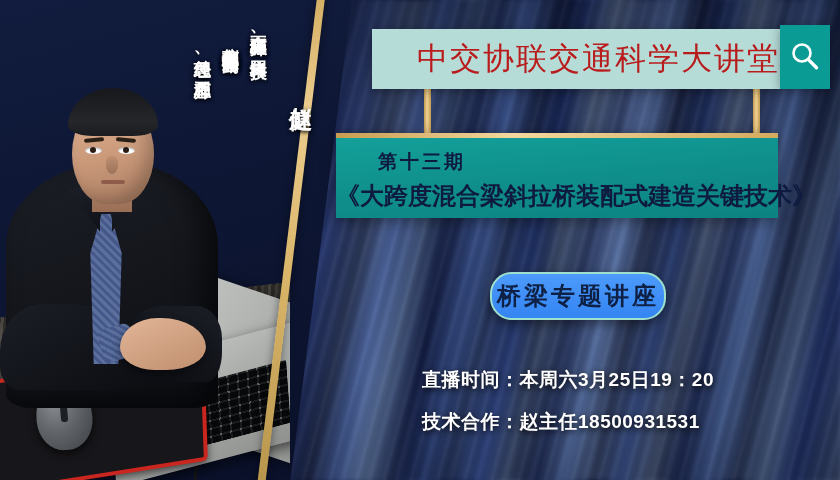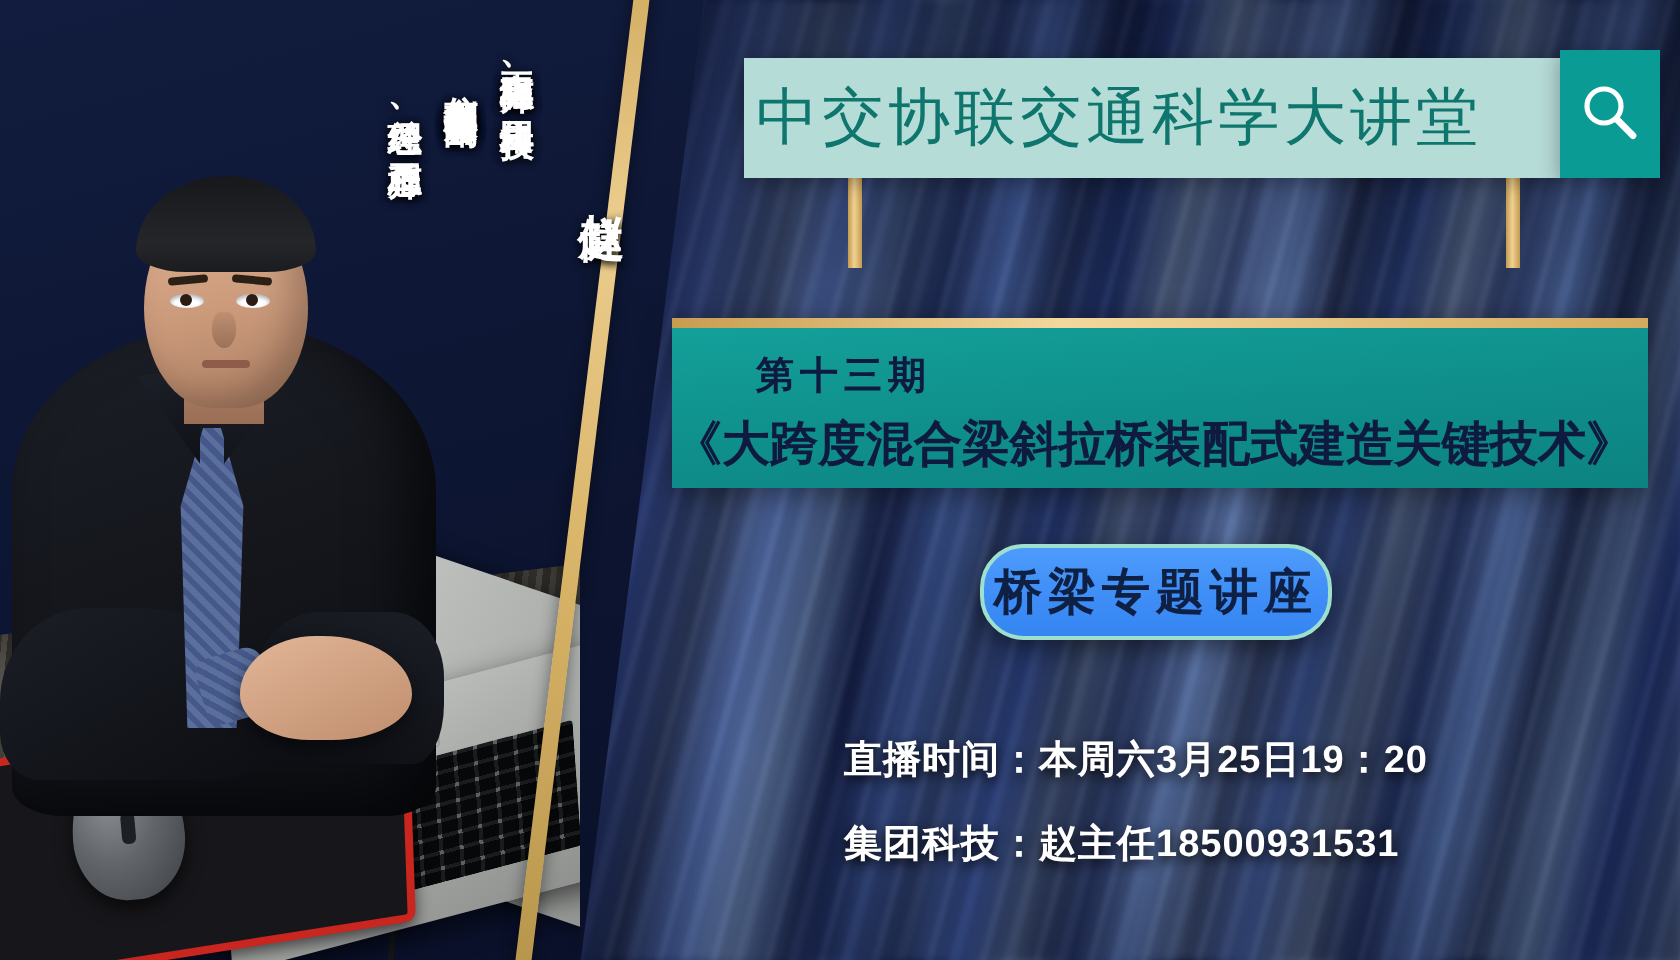--- a/index.html
+++ b/index.html
@@ -309,22 +309,22 @@
     position: absolute;
     left: 372px; top: 29px;
     width: 408px; height: 60px;
     background: #b6dcd8;
     display: flex;
     align-items: center;
     box-shadow: 0 2px 10px rgba(0,0,0,.35);
   }
   .title-text {
     flex: 1;
-    text-align: left;
-    color: #0f766e;
+    text-align: right;
+    color: #b91c1c;
     font-size: 31px;
     font-weight: 500;
     letter-spacing: 2px;
     padding-left: 6px;
     white-space: nowrap;
   }
   .search-box {
     position: absolute;
     left: 780px; top: 25px;
     width: 50px; height: 64px;
@@ -341,28 +341,27 @@
     background: linear-gradient(90deg, #c49a4e, #f0d294 45%, #c49a4e);
     top: 88px;
   }
   .connector.c1 { left: 424px; }
   .connector.c2 { left: 753px; }
 
   
   .sub-panel {
     position: absolute;
     left: 336px; top: 133px;
-    width: 488px; height: 85px;
+    width: 442px; height: 85px;
     background: linear-gradient(175deg, #14a09a 0%, #0f8f8c 50%, #0c8381 100%);
     border-top: 5px solid;
     border-image: linear-gradient(90deg, #c79c4f, #f3d79c 40%, #d3ab5e) 1;
     box-shadow: 0 3px 14px rgba(0,0,0,.4);
     padding-top: 2px;
     box-sizing: border-box;
-    margin-top: 26px;
   }
   .sub-l1 {
     color: #0e1a3f;
     font-size: 19px;
     font-weight: bold;
     letter-spacing: 3px;
     padding-left: 42px;
     padding-top: 9px;
   }
   .sub-l2 {
@@ -486,15 +485,15 @@
   <div class="sub-panel">
     <div class="sub-l1">第十三期</div>
     <div class="sub-l2">《大跨度混合梁斜拉桥装配式建造关键技术》</div>
   </div>
 
   <div class="pill">
     <span>桥梁专题讲座</span>
   </div>
 
   <div class="info i1">直播时间：本周六3月25日19：20</div>
-  <div class="info i2">集团科技：赵主任18500931531</div>
+  <div class="info i2">技术合作：赵主任18500931531</div>
 
 </div>
 
 </body></html>

